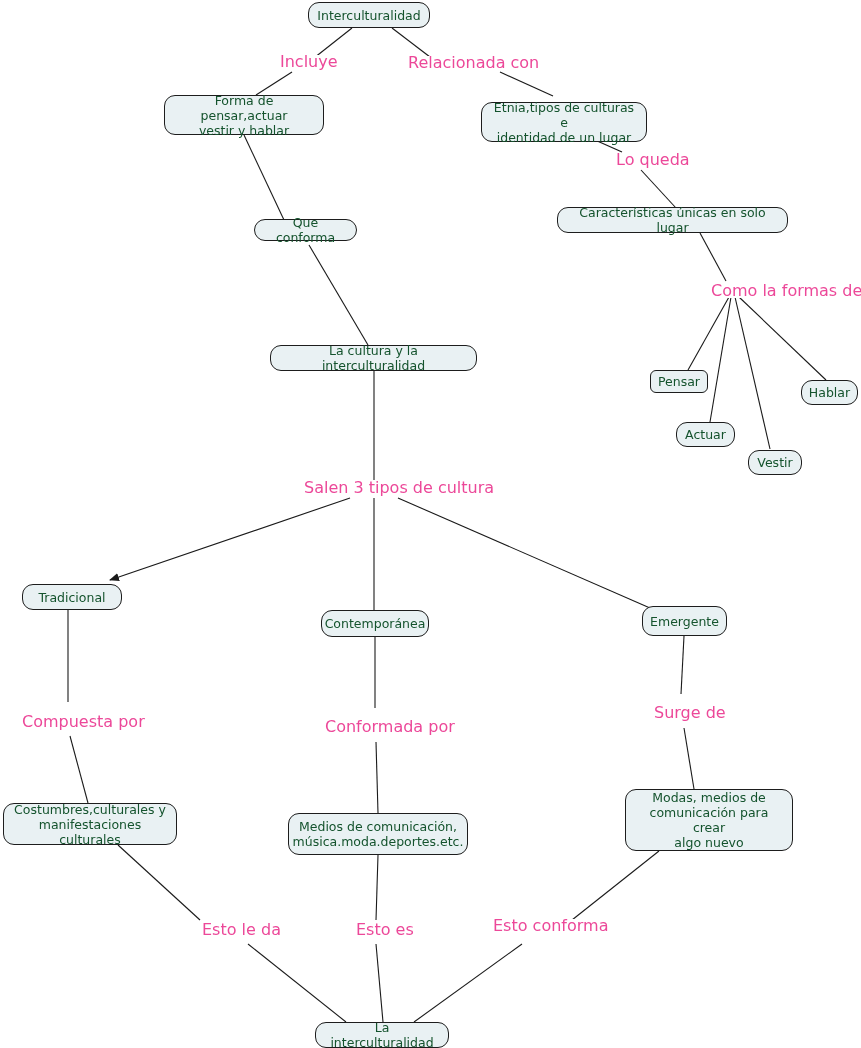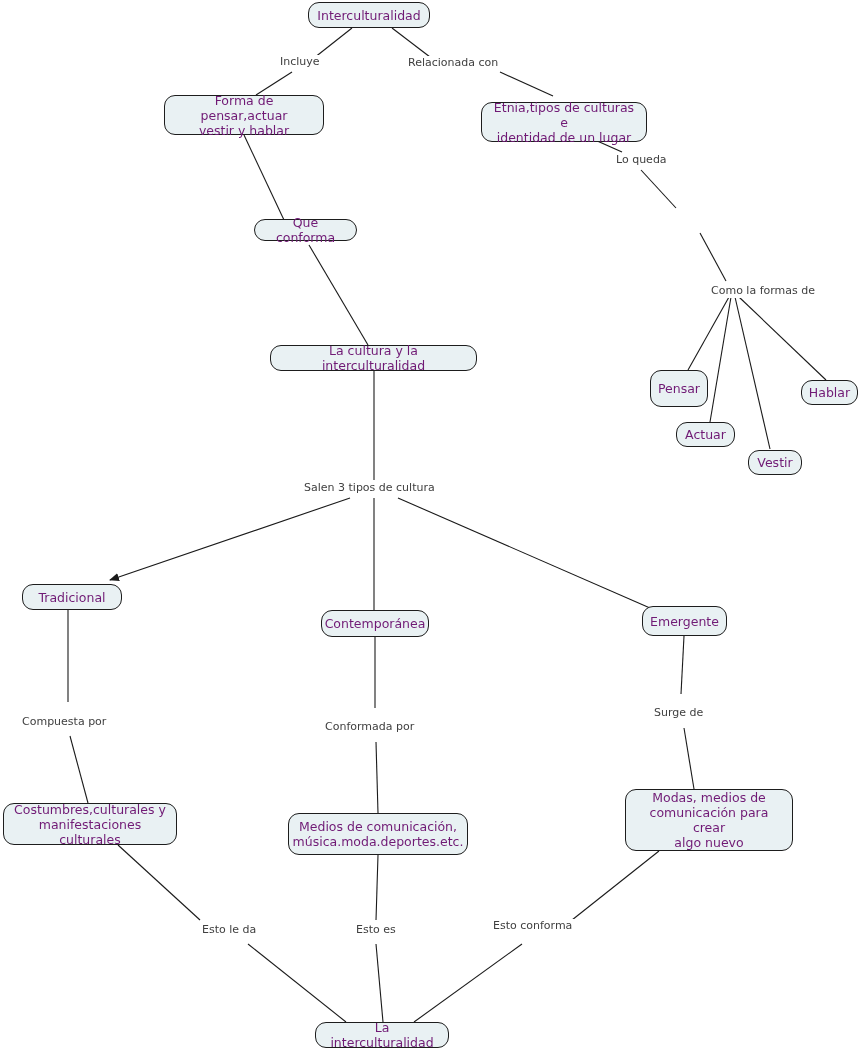--- a/index.html
+++ b/index.html
@@ -35,31 +35,31 @@
   .node {
     position: absolute;
     box-sizing: border-box;
     background: #e9f1f3;
     border: 1.4px solid #1d1d1d;
     border-radius: 11px;
     display: flex;
     align-items: center;
     justify-content: center;
     text-align: center;
-    color: #701a75;
+    color: #14532d;
     font-size: 12.5px;
     line-height: 15px;
     padding: 2px 8px;
     white-space: pre-line;
     z-index: 5;
   }
   .link-label {
     position: absolute;
-    color: #404040;
-    font-size: 11px;
+    color: #ec4899;
+    font-size: 16px;
     line-height: 14px;
     background: #ffffff;
     white-space: nowrap;
     text-align: center;
     padding: 0 2px;
     z-index: 6;
   }
 </style>
 </head>
 <body>
@@ -123,24 +123,25 @@
   <div class="node" style="left:308px; top:2px; width:122px; height:26px;">Interculturalidad</div>
 
   <div class="node" style="left:164px; top:95px; width:160px; height:40px;">Forma de pensar,actuar
 vestir y hablar</div>
 
   <div class="node" style="left:481px; top:96px; width:166px; height:40px;margin-top:6px;">Etnia,tipos de culturas e
 identidad de un lugar</div>
 
   <div class="node" style="left:254px; top:219px; width:103px; height:22px;">Que conforma</div>
 
+  <div class="node" style="left:557px; top:207px; width:231px; height:26px;">Características únicas en solo lugar</div>
 
   <div class="node" style="left:270px; top:345px; width:207px; height:26px;">La cultura y la interculturalidad</div>
 
-  <div class="node" style="left:650px; top:370px; width:58px; height:37px;">Pensar</div>
+  <div class="node" style="left:650px; top:370px; width:58px; height:23px;border-radius:6px;">Pensar</div>
 
   <div class="node" style="left:676px; top:422px; width:59px; height:25px;">Actuar</div>
 
   <div class="node" style="left:748px; top:450px; width:54px; height:25px;">Vestir</div>
 
   <div class="node" style="left:801px; top:380px; width:57px; height:25px;">Hablar</div>
 
   <div class="node" style="left:22px; top:584px; width:100px; height:26px;">Tradicional</div>
 
   <div class="node" style="left:321px; top:610px; width:108px; height:27px;">Contemporánea</div>

